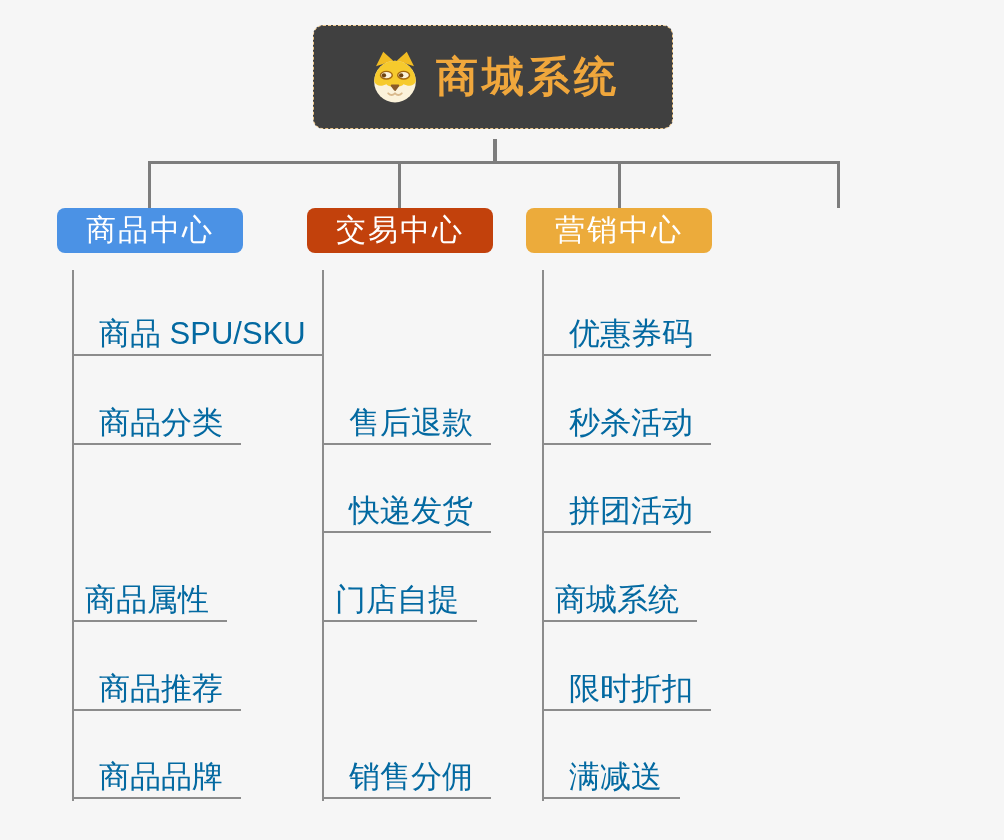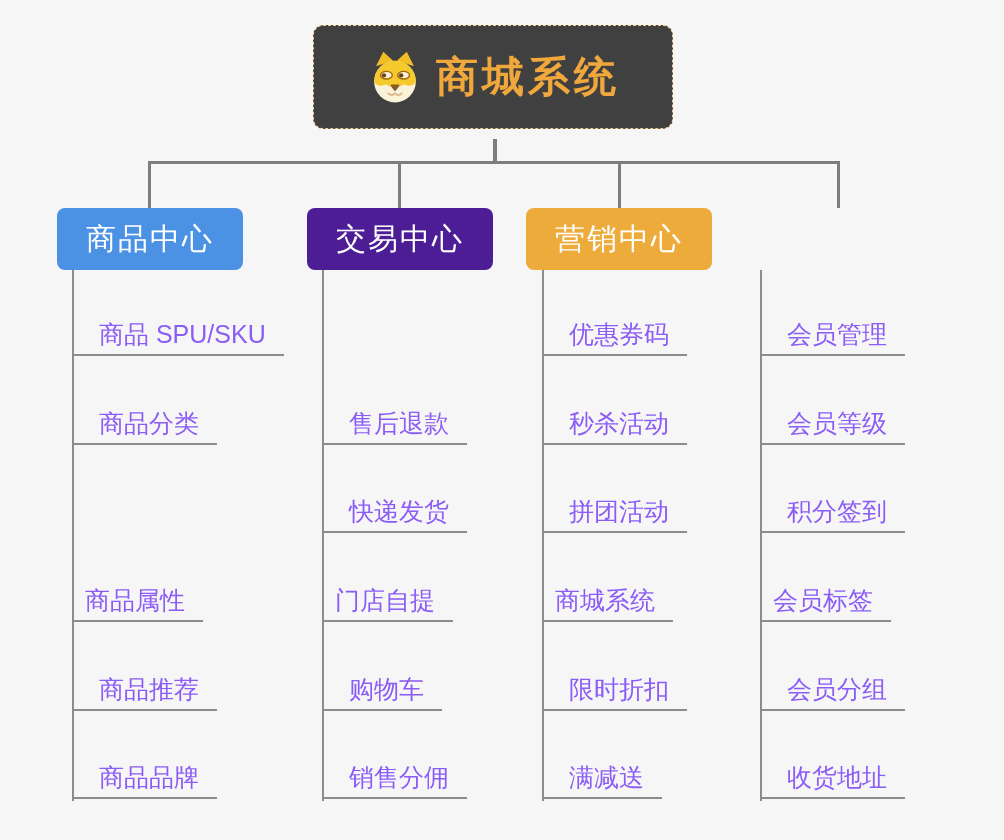--- a/index.html
+++ b/index.html
@@ -45,21 +45,21 @@
   .stub { top: 164px; width: 3px; height: 44px; }
   .stub-0 { left: 148px; }
   .stub-1 { left: 398px; }
   .stub-2 { left: 618px; }
   .stub-3 { left: 837px; }
 
   
   .branch-node {
     position: absolute;
     top: 208px;
-    width: 186px; height: 62px;
+    width: 186px; height: 45px;
     border-radius: 8px;
     color: #ffffff;
     font-size: 30px;
     letter-spacing: 2px;
     display: flex;
     align-items: center;
     justify-content: center;
     white-space: nowrap;
   }
   .bnode-0 { left: 57px;  }
@@ -84,22 +84,22 @@
     width: 2px; height: 531px;
     background: #8c8c8c;
   }
   .leaf {
     position: absolute;
     left: 0;
     height: 44px;
     line-height: 44px;
     padding: 0 18px 2px 27px;
     border-bottom: 2px solid #8c8c8c;
-    font-size: 25px;
-    color: #8b5cf6;
+    font-size: 31px;
+    color: #0369a1;
     white-space: nowrap;
     display: inline-block;
   }
   .r0 { top: 42px;  }
   .r1 { top: 131px; }
   .r2 { top: 219px; }
   .r3 { top: 308px; padding-left: 13px; }
   .r4 { top: 397px; }
   .r5 { top: 485px; }
 </style>
@@ -125,54 +125,44 @@
   </div>
 
   <div class="line root-stub"></div>
   <div class="line h-connector"></div>
   <div class="line stub stub-0"></div>
   <div class="line stub stub-1"></div>
   <div class="line stub stub-2"></div>
   <div class="line stub stub-3"></div>
 
   <div class="branch-node bnode-0" style="background-color: rgb(75, 146, 229);">商品中心</div>
-  <div class="branch-node bnode-1" style="background-color: #4c1d95;">交易中心</div>
+  <div class="branch-node bnode-1" style="background-color: #c2410c;">交易中心</div>
   <div class="branch-node bnode-2" style="background-color: rgb(236, 171, 59);">营销中心</div>
 
   <div class="branch-col col-0">
     <div class="spine"></div>
     <span class="leaf r0">商品 SPU/SKU</span>
     <span class="leaf r1">商品分类</span>
     <span class="leaf r3">商品属性</span>
     <span class="leaf r4">商品推荐</span>
     <span class="leaf r5">商品品牌</span>
   </div>
 
   <div class="branch-col col-1">
     <div class="spine"></div>
     <span class="leaf r1">售后退款</span>
     <span class="leaf r2">快递发货</span>
     <span class="leaf r3">门店自提</span>
-    <span class="leaf r4">购物车</span>
     <span class="leaf r5">销售分佣</span>
   </div>
 
   <div class="branch-col col-2">
     <div class="spine"></div>
     <span class="leaf r0">优惠券码</span>
     <span class="leaf r1">秒杀活动</span>
     <span class="leaf r2">拼团活动</span>
     <span class="leaf r3">商城系统</span>
     <span class="leaf r4">限时折扣</span>
     <span class="leaf r5">满减送</span>
   </div>
 
-  <div class="branch-col col-3">
-    <div class="spine"></div>
-    <span class="leaf r0">会员管理</span>
-    <span class="leaf r1">会员等级</span>
-    <span class="leaf r2">积分签到</span>
-    <span class="leaf r3">会员标签</span>
-    <span class="leaf r4">会员分组</span>
-    <span class="leaf r5">收货地址</span>
-  </div>
 
 </div>
 
 </body></html>

